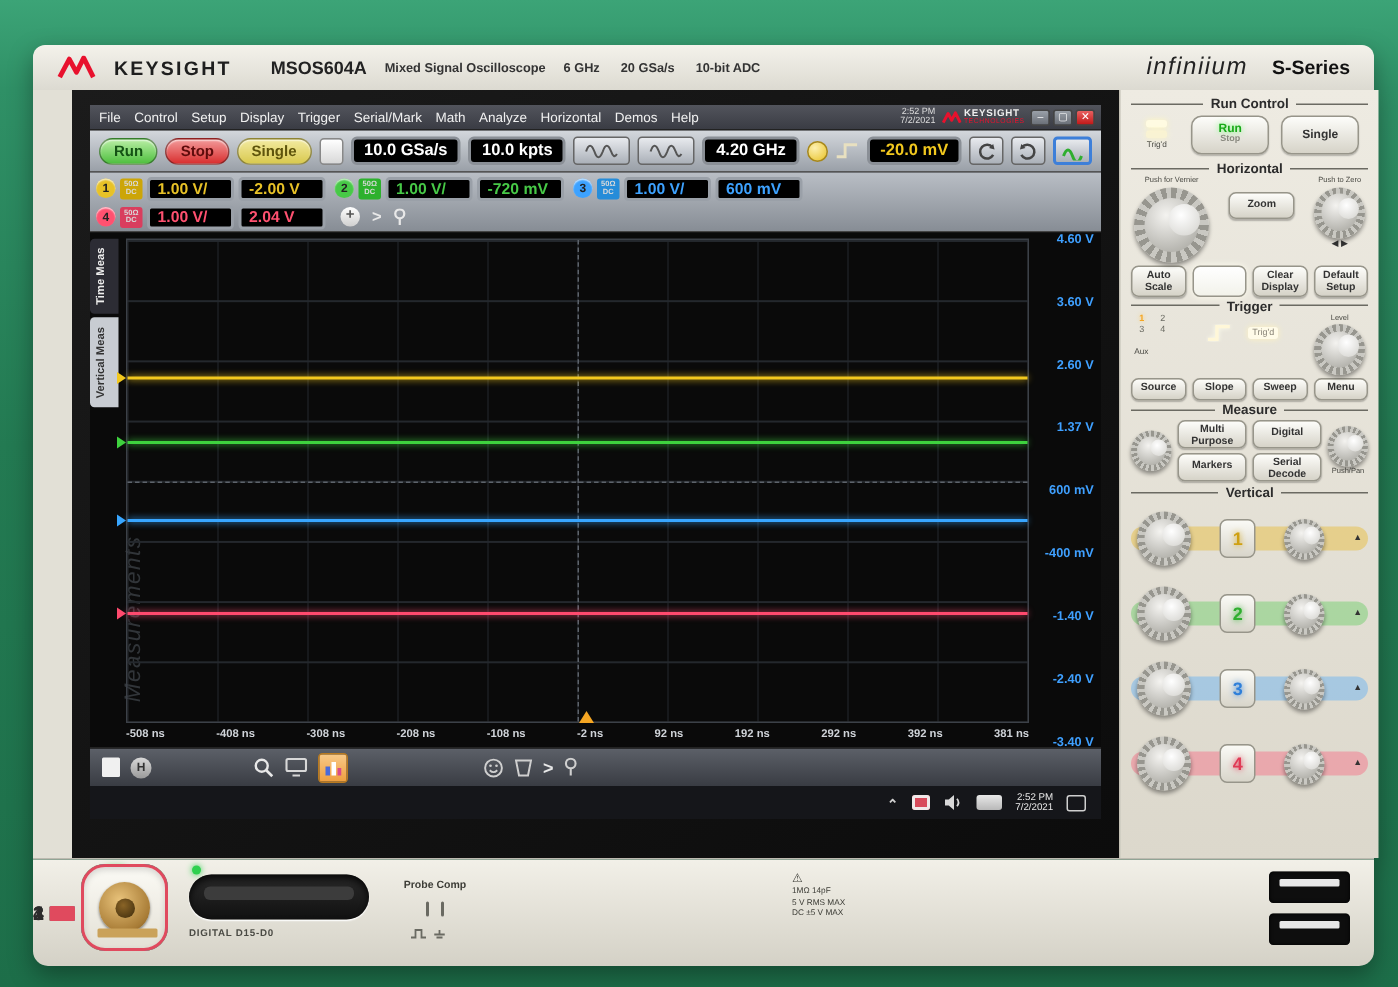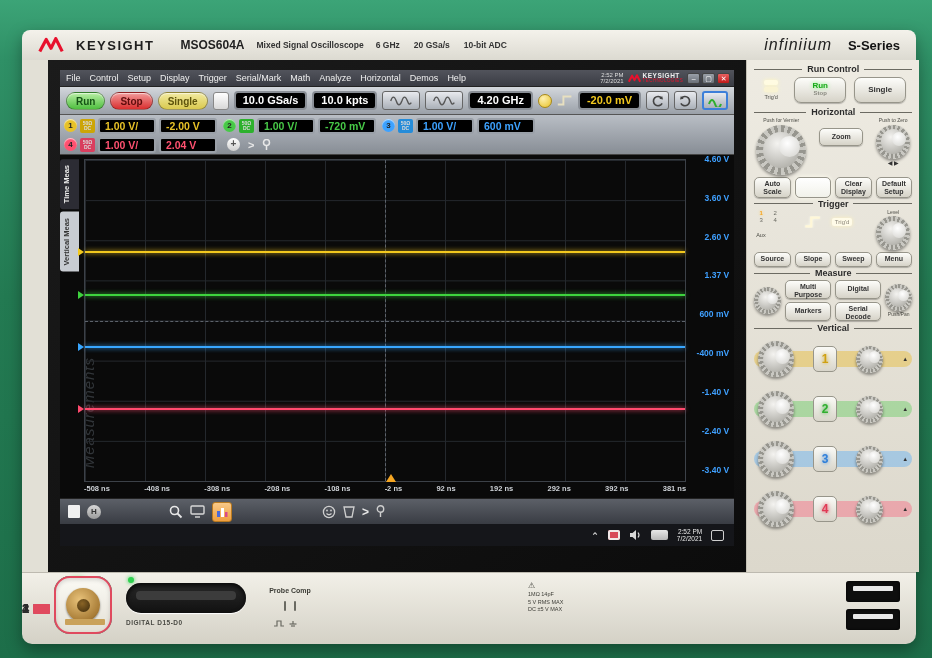--- a/index.html
+++ b/index.html
@@ -92,21 +92,21 @@
     background-image:linear-gradient(to right,#24282d 1px,transparent 1px),
                      linear-gradient(to bottom,#24282d 1px,transparent 1px);
     background-size:10% 12.5%; }
   .grid::before { content:""; position:absolute; left:50%; top:0; bottom:0; border-left:1px dashed #5d636b; }
   .grid::after { content:""; position:absolute; top:50%; left:0; right:0; border-top:1px dashed #5d636b; }
   .trace { position:absolute; left:0; right:0; height:2px; background:var(--c); box-shadow:0 0 5px var(--c); z-index:2; }
   .trace .gnd { position:absolute; left:-7px; top:-3px; width:0; height:0;
     border-top:4px solid transparent; border-bottom:4px solid transparent; border-left:6px solid var(--c); }
   .trigmark { position:absolute; bottom:-1px; transform:translateX(-50%); width:0; height:0; z-index:3;
     border-left:5px solid transparent; border-right:5px solid transparent; border-bottom:8px solid #f5a623; }
-  .vlabels { position:absolute; right:2px; top:0px; bottom:24px; width:44px; display:flex; flex-direction:column;
+  .vlabels { position:absolute; right:2px; top:0px; bottom:0; width:44px; display:flex; flex-direction:column;
     justify-content:space-between; align-items:flex-end; padding:0 3px 0 0; }
   .vlabels span { font-size:8.5px; font-weight:bold; color:#3fa0ff; line-height:1; }
   .timeaxis { position:absolute; left:24px; right:48px; bottom:2px; height:11px; display:flex;
     justify-content:space-between; }
   .timeaxis span { font-size:7.5px; font-weight:bold; color:#cfd3d8; line-height:1; }
 
   
   .statusbar { height:26px; background:linear-gradient(#5c6068,#393c43); display:flex; align-items:center;
     gap:7px; padding:0 8px; border-top:1px solid #222; }
   .noteicon { width:12px; height:13px; background:#f0f0f0; border-radius:1px; }

